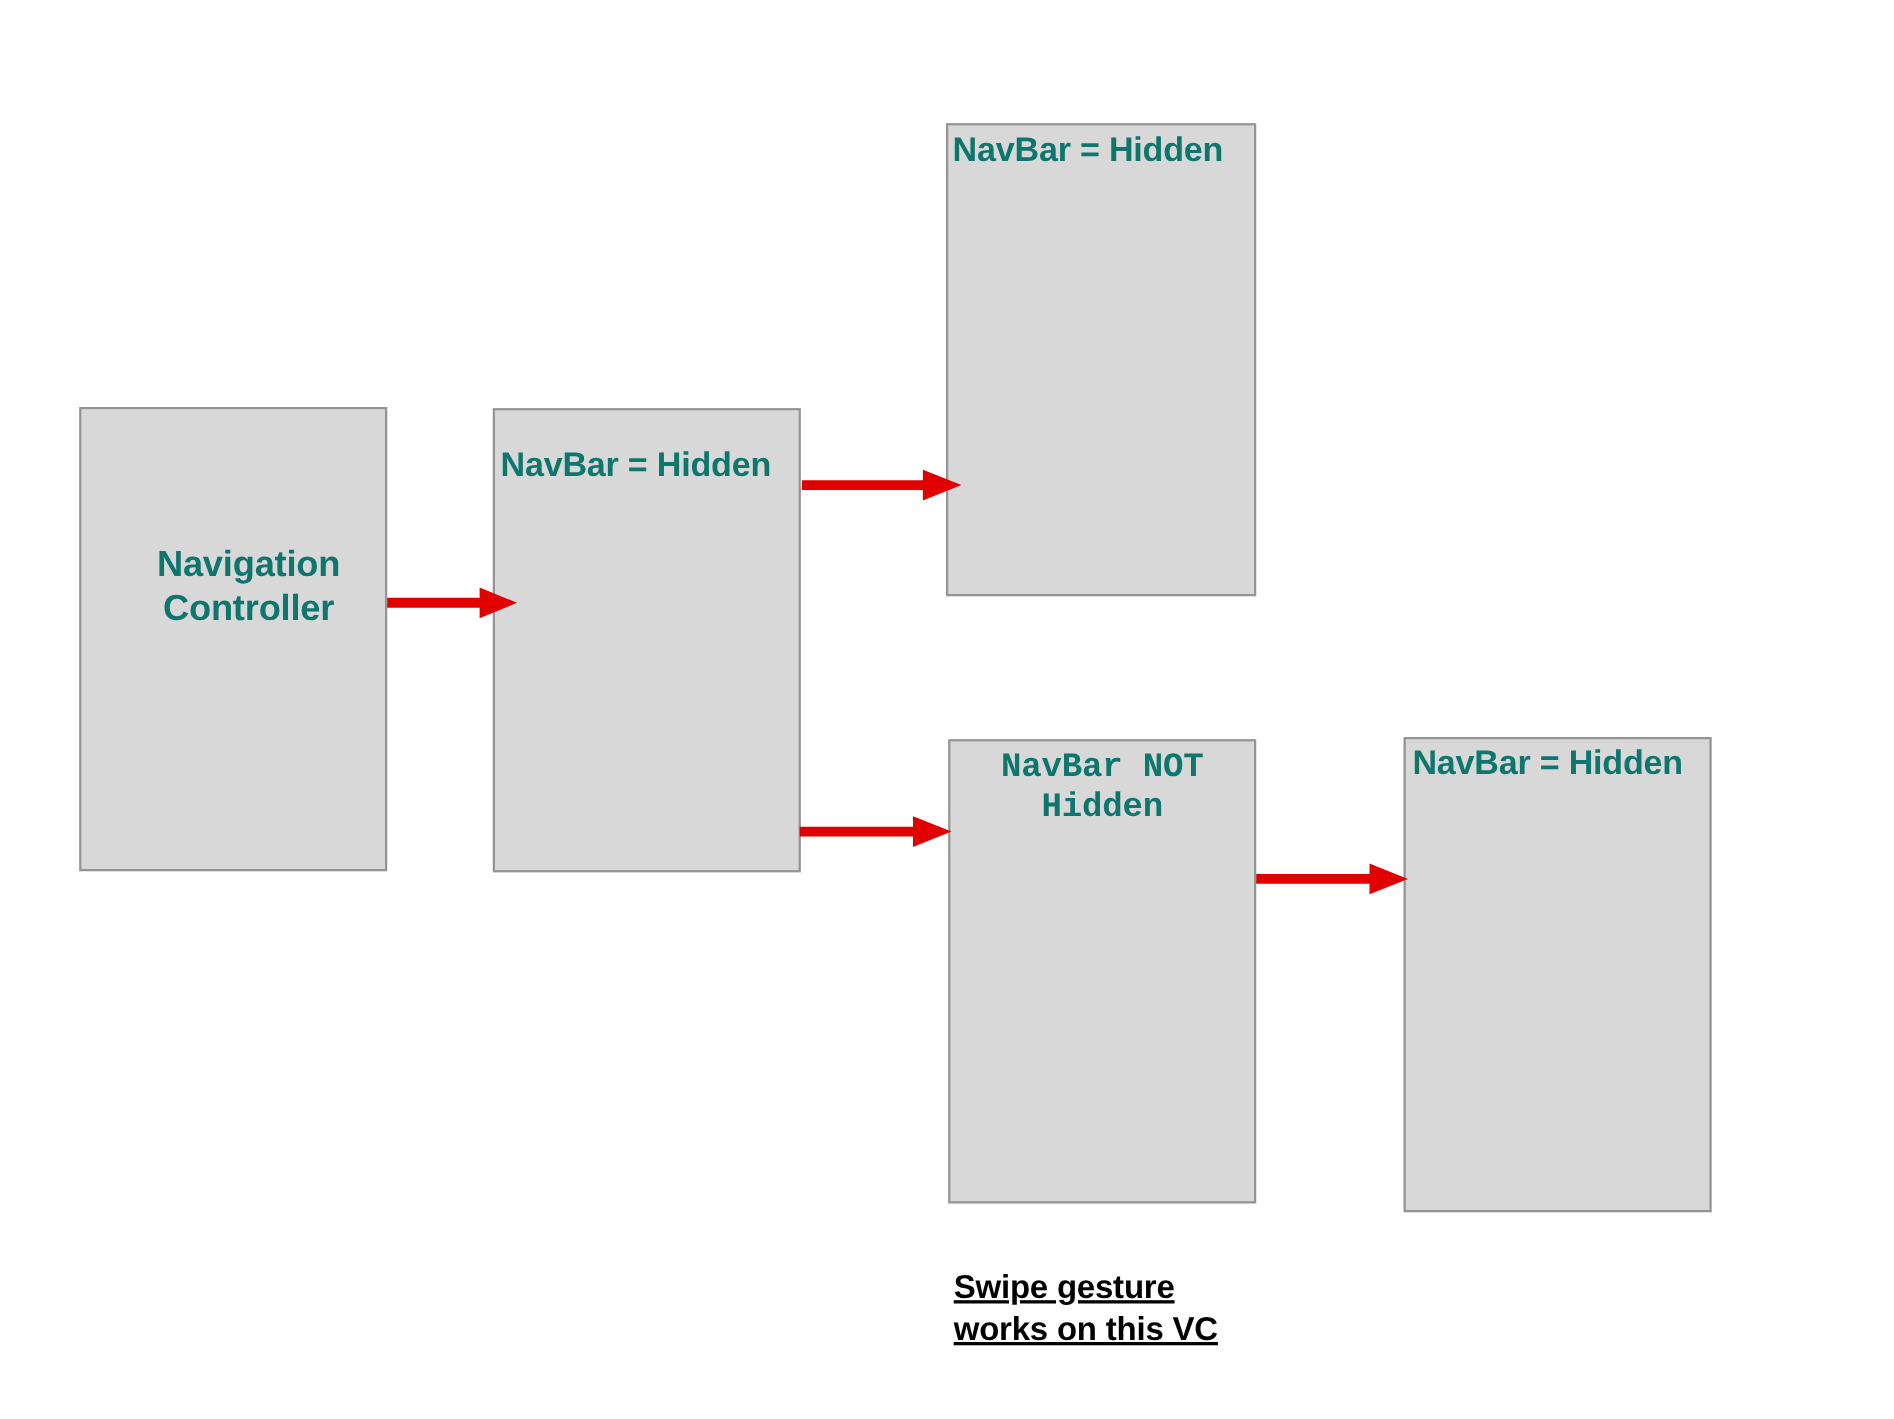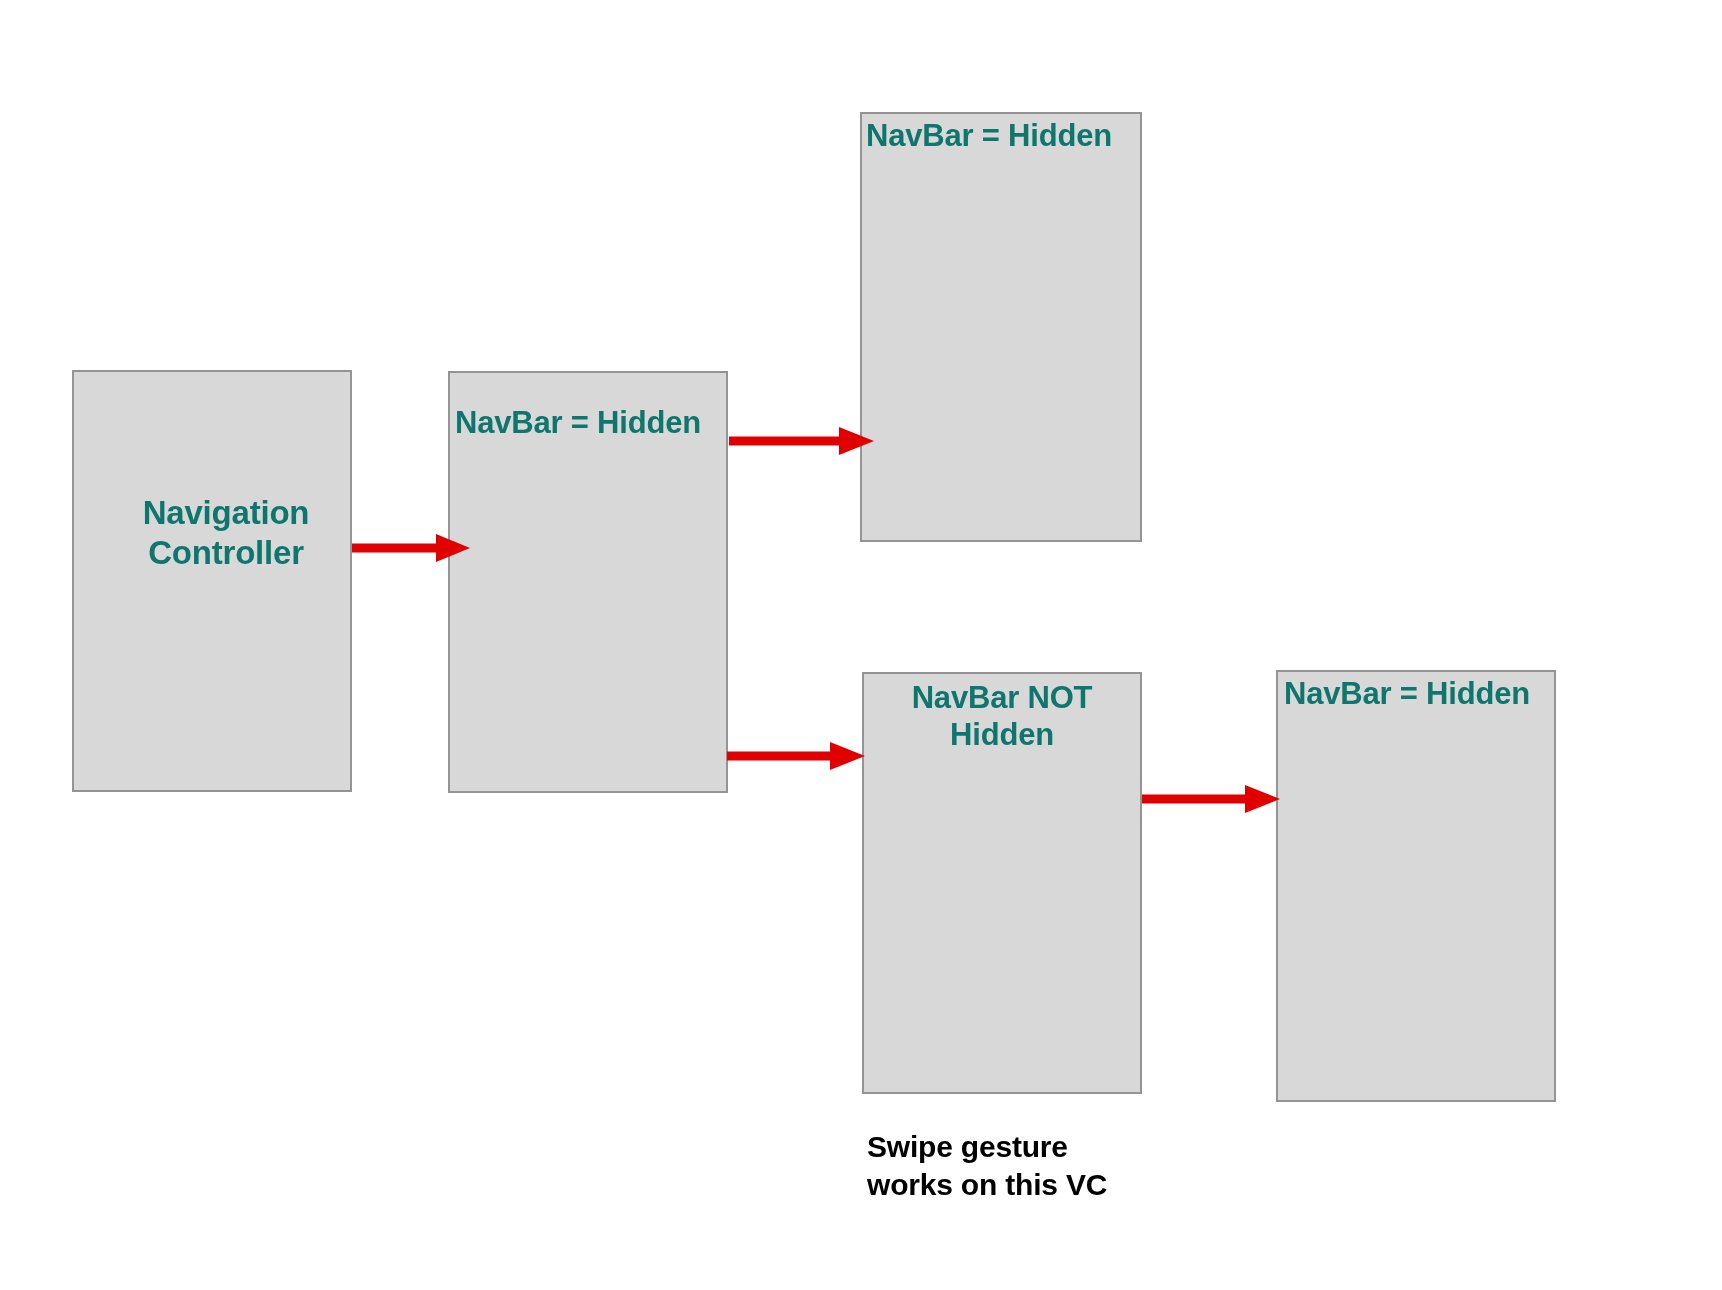--- a/index.html
+++ b/index.html
@@ -73,21 +73,21 @@
   <div class="vc-box" style="left:448px; top:371px; width:280px; height:422px;">
   </div>
   <div class="box-label label-top-left" style="left:455px; top:405px;">NavBar = Hidden</div>
 
   <div class="vc-box" style="left:860px; top:112px; width:282px; height:430px;">
   </div>
   <div class="box-label label-top-left" style="left:866px; top:118px;">NavBar = Hidden</div>
 
   <div class="vc-box" style="left:862px; top:672px; width:280px; height:422px;">
   </div>
-  <div class="box-label label-center" style="left:862px; top:680px; width:280px;">NavBar NOT
+  <div class="box-label label-center" style="left:862px; top:680px; width:280px;font-family:Liberation Mono, monospace;">NavBar NOT
 Hidden</div>
 
   <div class="vc-box" style="left:1276px; top:670px; width:280px; height:432px;">
   </div>
   <div class="box-label label-top-left" style="left:1284px; top:676px;">NavBar = Hidden</div>
 
   <div class="arrow" style="left:352px; top:528px; width:120px;">
     <svg width="120" height="40" viewBox="0 0 120 40">
       <path d="M0,20 L92,20" stroke="#e00000" stroke-width="9" fill="none"></path>
       <path d="M84,6 L118,20 L84,34 Z" fill="#e00000"></path>
@@ -108,16 +108,16 @@
     </svg>
   </div>
 
   <div class="arrow" style="left:1142px; top:779px; width:145px;">
     <svg width="145" height="40" viewBox="0 0 145 40">
       <path d="M0,20 L110,20" stroke="#e00000" stroke-width="9" fill="none"></path>
       <path d="M103,6 L138,20 L103,34 Z" fill="#e00000"></path>
     </svg>
   </div>
 
-  <div class="caption" style="left:867px; top:1128px;">Swipe gesture
+  <div class="caption" style="left:867px; top:1152px;text-decoration:underline;">Swipe gesture
 works on this VC</div>
 
 </div>
 
 </body></html>

